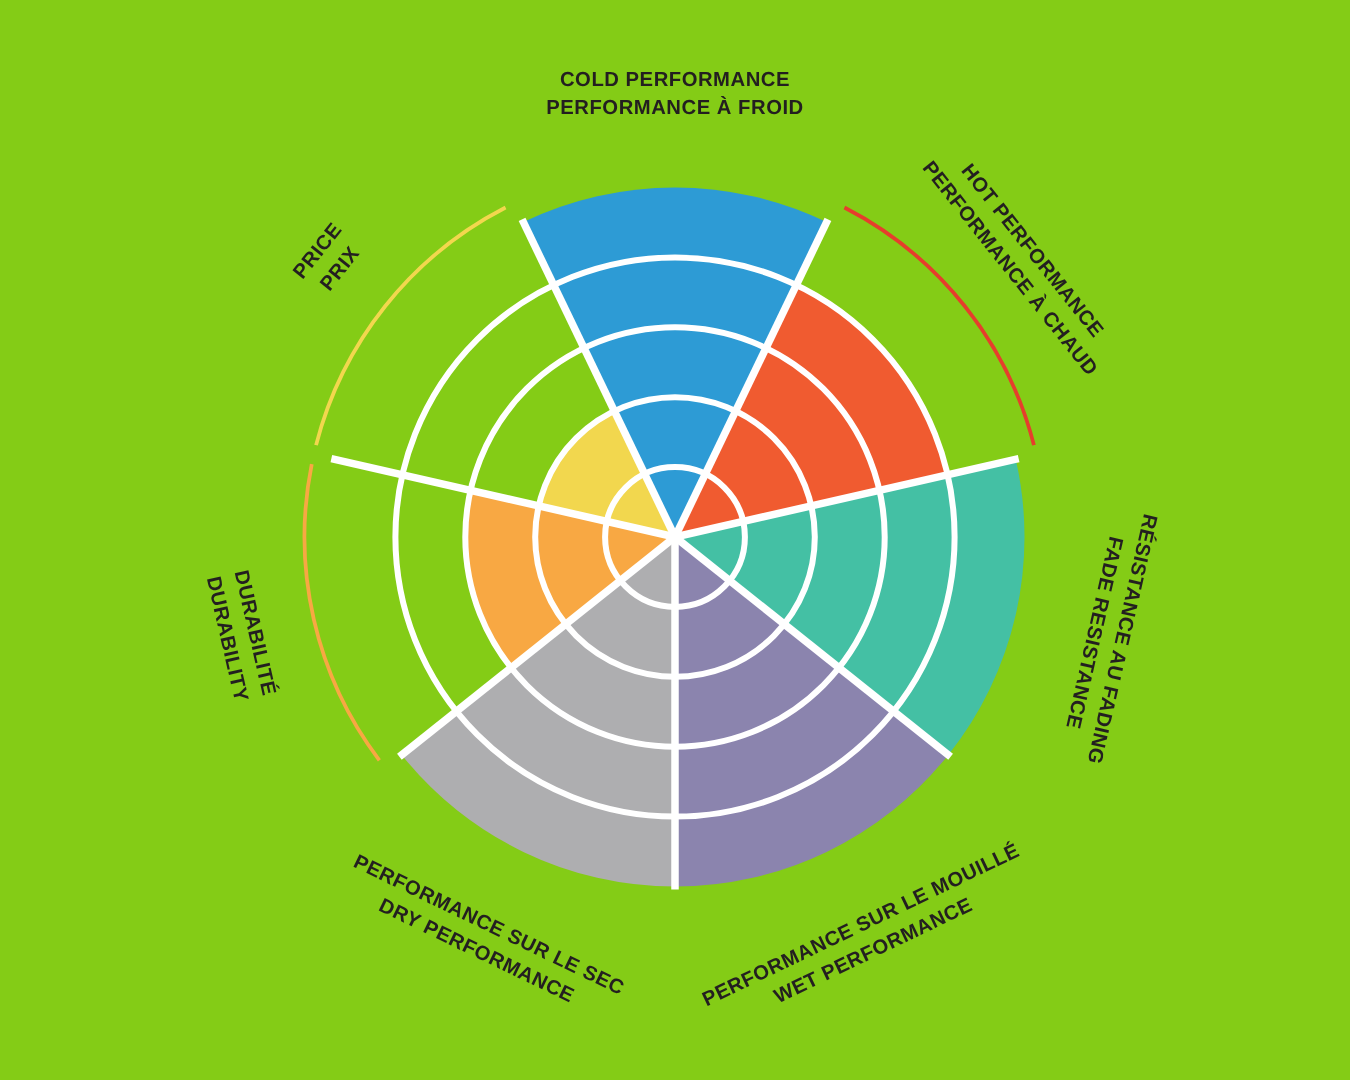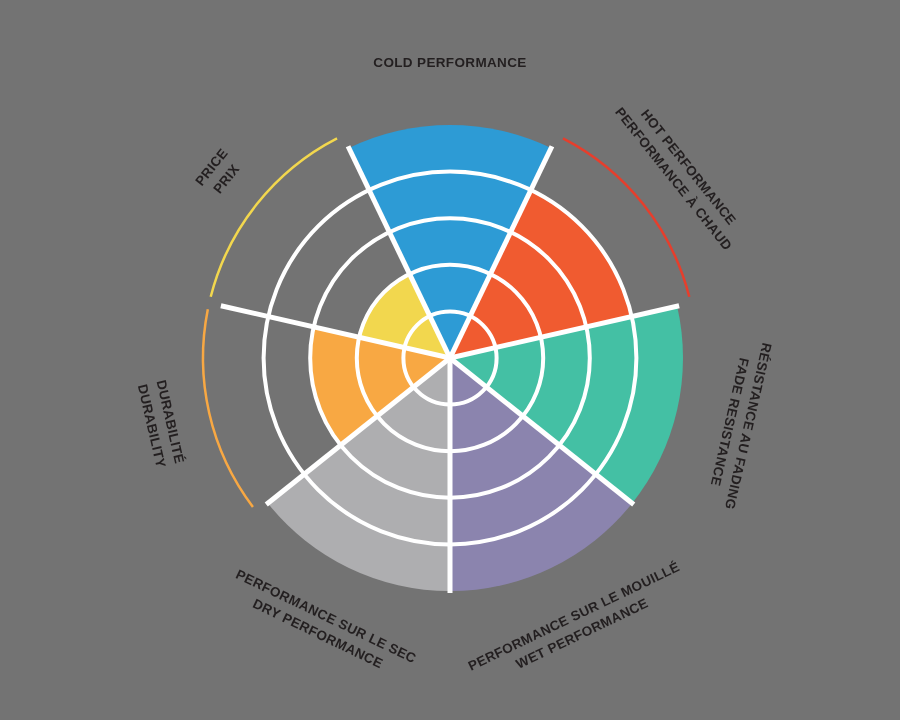--- a/index.html
+++ b/index.html
@@ -4,21 +4,21 @@
 <style>
   html, body { margin: 0; padding: 0; }
   body {
     width: 900px; height: 720px;
     background: #ffffff;
     font-family: "Liberation Sans", sans-serif;
   }
   .stage {
     position: relative;
     width: 900px; height: 720px;
-    background: #737373;
+    background: #84cc16;
     overflow: hidden;
   }
   .stage svg { position: absolute; left: 0; top: 0; }
   .sector-label {
     position: absolute;
     text-align: center;
     font-weight: bold;
     font-size: 13.5px;
     line-height: 19px;
     letter-spacing: 0.35px;
@@ -50,20 +50,21 @@
       <line x1="450" y1="358" x2="266.26960162001285" y2="504.52010343680223" stroke="#ffffff" stroke-width="5"></line>
       <line x1="450" y1="358" x2="220.89194063727146" y2="305.70758052026616" stroke="#ffffff" stroke-width="5"></line>
       <line x1="450" y1="358" x2="348.03732130737376" y2="146.27231604293152" stroke="#ffffff" stroke-width="5"></line>
       <path d="M 562.9579593492476 138.34231308771888 A 247 247 0 0 1 689.2859207082729 296.75256616972314" fill="none" stroke="#e63e2c" stroke-width="2.5"></path>
       <path d="M 252.92249672112644 506.8941157378813 A 247 247 0 0 1 207.83656931284364 309.3597611248997" fill="none" stroke="#f8a843" stroke-width="2.5"></path>
       <path d="M 210.71407929172702 296.7525661697234 A 247 247 0 0 1 337.0420406507523 138.34231308771894" fill="none" stroke="#f2d74e" stroke-width="2.5"></path>
     </svg>
 
   <div class="sector-label" id="lbl-0" style="left: 450px; top: 62px; transform: translate(-50%, -50%) rotate(0deg);">
     <div>COLD PERFORMANCE</div>
+    <div>PERFORMANCE À FROID</div>
   </div>
   <div class="sector-label" id="lbl-1" style="left: 681.422px; top: 173.447px; transform: translate(-50%, -50%) rotate(51.4286deg);">
     <div>HOT PERFORMANCE</div>
     <div>PERFORMANCE À CHAUD</div>
   </div>
   <div class="sector-label" id="lbl-2" style="left: 738.579px; top: 423.866px; transform: translate(-50%, -50%) rotate(102.857deg);">
     <div>RÉSISTANCE AU FADING</div>
     <div>FADE RESISTANCE</div>
   </div>
   <div class="sector-label" id="lbl-3" style="left: 578.43px; top: 624.687px; transform: translate(-50%, -50%) rotate(-25.7143deg);">

